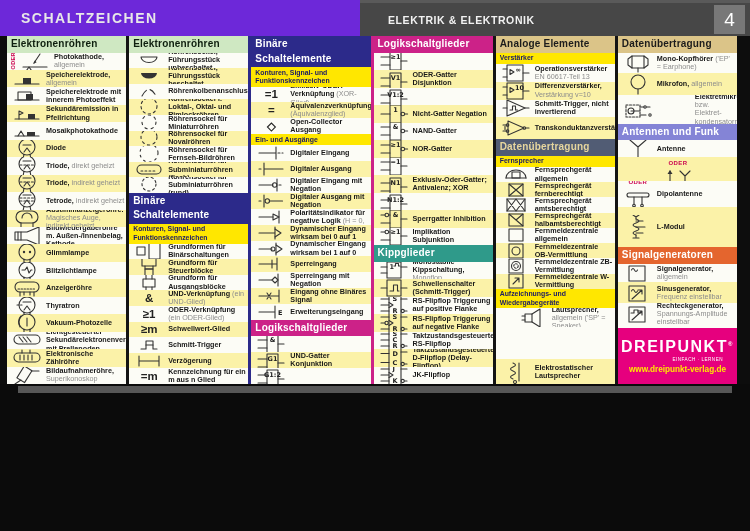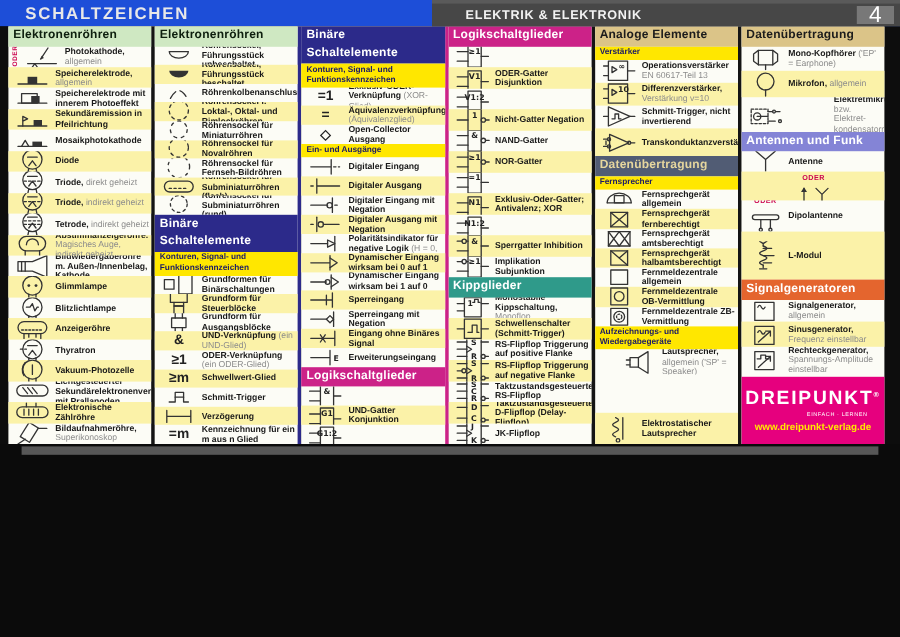--- a/index.html
+++ b/index.html
@@ -1,18 +1,18 @@
 <!DOCTYPE html>
 <html><head>
 <meta charset="utf-8">
 <style>
   html,body{margin:0;padding:0}
   body{width:750px;height:531px;overflow:hidden;background:#0b0b0b;font-family:"Liberation Sans",sans-serif}
   
-  .topbar{height:22px;display:flex;background:#1d4ed8}
+  .topbar{height:36px;display:flex;background:#6d28d9}
   .tleft{flex:1;display:flex;align-items:center;padding-left:21px;color:#e8e8e8;
          font-weight:700;font-size:14px;letter-spacing:1.5px}
   .tright{flex:0 0 362px;background:#474747;display:flex;align-items:center;
           padding-left:28px;position:relative;border-top:3px solid #5a5a5a}
   .tright .cat{color:#f2f2f2;font-weight:700;font-size:10.5px;letter-spacing:.6px}
   .pagenum{position:absolute;right:5px;top:2px;bottom:2px;width:31px;background:#787878;
            color:#fff;font-size:19px;display:flex;align-items:center;justify-content:center}
   
   .cols{height:348px;display:flex;padding:0 13px 0 7px;background:#0d0d0d}
   .col{flex:1 1 0;min-width:0;background:#fcfcf6;display:flex;flex-direction:column;
@@ -1068,20 +1068,31 @@
             <span class="gwrap">
               <svg class="g" viewBox="0 0 30 24">
                 <rect x="8" y="5" width="14" height="14"></rect>
                 <circle cx="15" cy="12" r="4.5"></circle>
                 <circle cx="15" cy="12" r="2.2" stroke-dasharray="1.5 1.5"></circle>
               </svg>
             </span>
           </span>
           <span class="lbl"><span>Fernmeldezentrale ZB-Vermittlung</span></span>
         </div>
+        <div class="row hl">
+          <span class="icon">
+            <span class="gwrap">
+              <svg class="g" viewBox="0 0 30 24">
+                <rect x="8" y="5" width="14" height="14"></rect>
+                <path d="M12 15l6-6M18 9h-4M18 9v4"></path>
+              </svg>
+            </span>
+          </span>
+          <span class="lbl"><span>Fernmeldezentrale W-Vermittlung</span></span>
+        </div>
         <div class="subh">Aufzeichnungs- und Wiedergabegeräte</div>
         <div class="row" style="flex-grow: 1.3; padding-left: 20px;">
           <span class="icon">
             <span class="gwrap">
               <svg class="g" viewBox="0 0 30 24">
                 <rect x="7" y="8" width="7" height="8"></rect>
                 <path d="M14 8l8-5v18l-8-5"></path>
                 <path d="M4 10h3M4 14h3"></path>
               </svg>
             </span>

